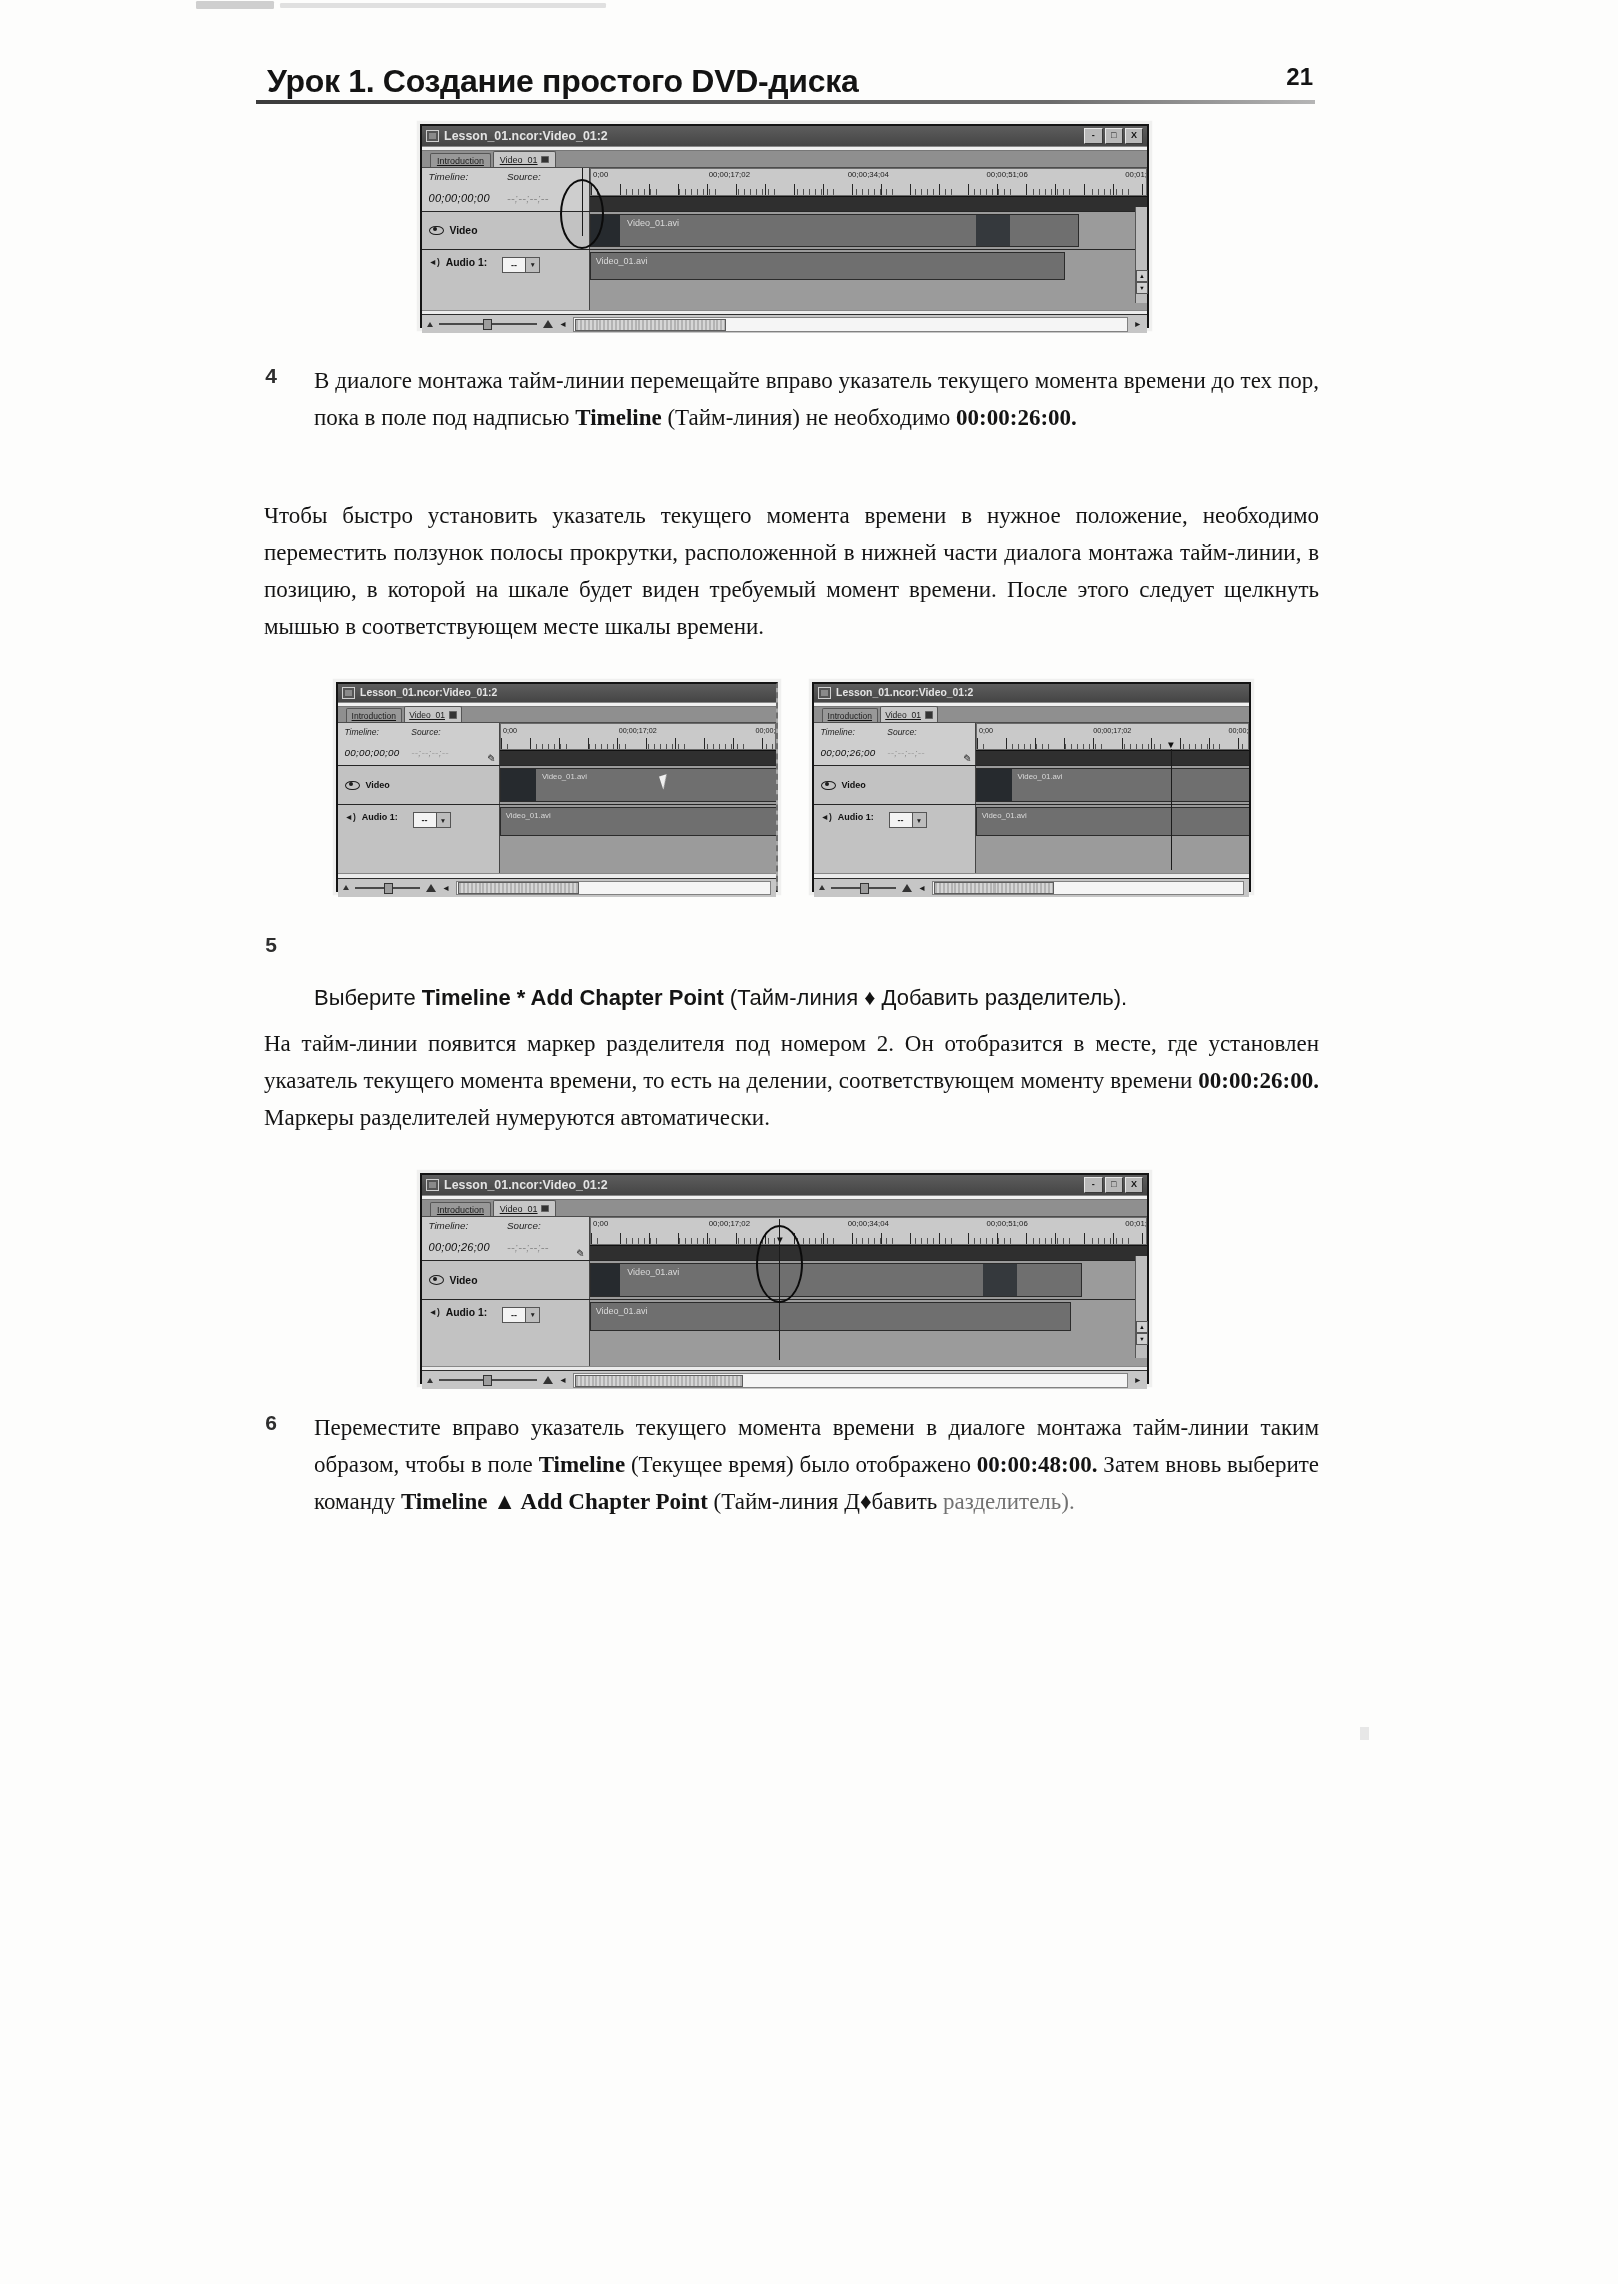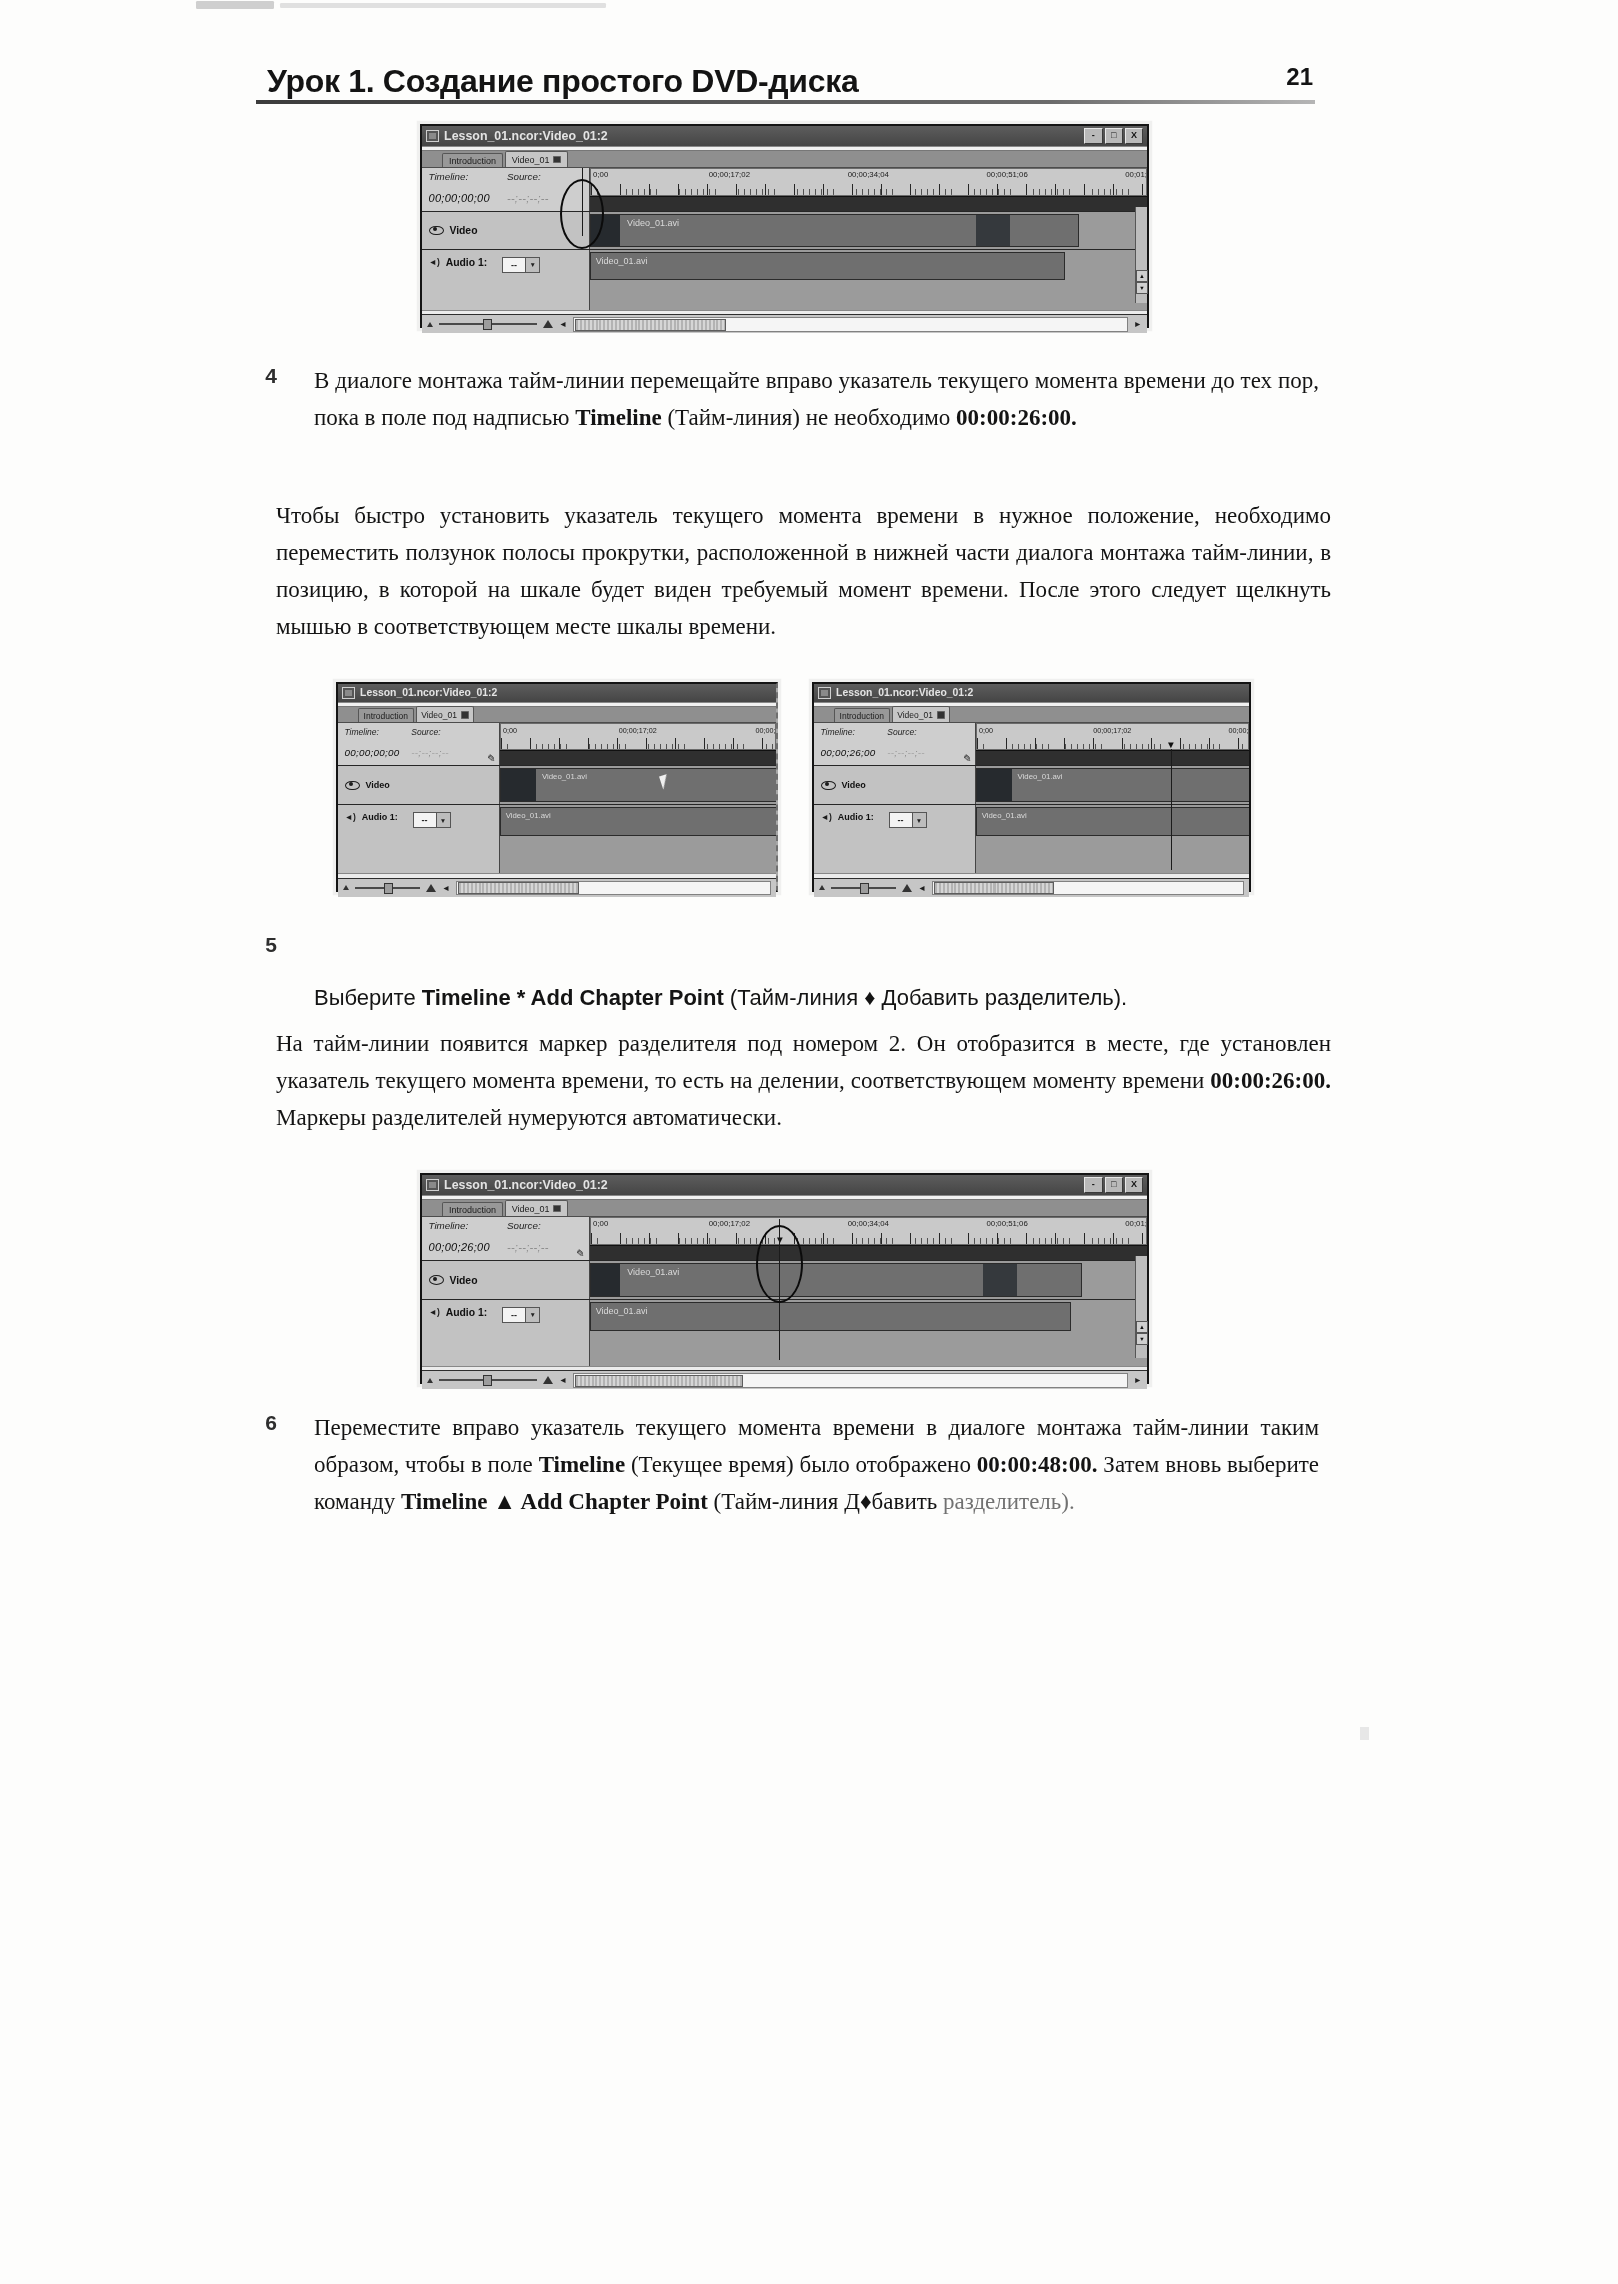--- a/index.html
+++ b/index.html
@@ -17,40 +17,40 @@
             font-family:"Liberation Sans",sans-serif;font-weight:bold;font-size:24px;}
   .hdr-rule{position:absolute;left:256px;top:100px;width:1059px;height:3.9px;
             background:linear-gradient(90deg,#3c3c3c,#6b6b6b 75%,#b5b5b5);}
 
   
   .step{position:absolute;left:264px;width:1055px;}
   .step .num{position:absolute;left:1.3px;top:2px;font-family:"Liberation Sans",sans-serif;
              font-weight:bold;font-size:21px;color:#2e2e2e;}
   .step .stext{margin-left:50px;text-align:justify;font-size:23px;line-height:37px;}
   .para{position:absolute;left:264px;width:1055px;text-align:justify;
-        font-size:23px;line-height:37px;margin-left:12px;}
+        font-size:23px;line-height:37px;}
   .sans-step .stext{font-family:"Liberation Sans",sans-serif;font-size:22px;margin-top:48px;}
   .sg-b{font-weight:bold;}
   .sg-gray{color:#4f4f4f;opacity:.8;}
 
   
   .win{position:absolute;background:#a8a8a8;border:2px solid #141414;
        box-shadow:0 0 0 3.3px rgba(0,0,0,.05);font-family:"Liberation Sans",sans-serif;
        display:flex;flex-direction:column;}
   .titlebar{height:19.6px;background:linear-gradient(#5d5d5d,#454545);color:#e4e4e4;
             display:flex;align-items:center;gap:5.2px;padding:0 3.9px;flex:none;}
   .app-icon{width:11px;height:9.8px;background:#8a8a8a;border:0.7px solid #cfcfcf;flex:none;
             box-shadow:inset 0 0 0 2px #555;}
   .title-text{font-size:12.4px;font-weight:bold;white-space:nowrap;overflow:hidden;flex:1;}
   .winbtns{display:flex;gap:2px;flex:none;}
   .wbtn{width:16.3px;height:14.3px;background:#b9b9b9;border:1.3px solid;border-color:#e8e8e8 #3a3a3a #3a3a3a #e8e8e8;
         font-size:9px;font-weight:bold;color:#111;display:flex;align-items:center;justify-content:center;line-height:1;}
   .lightstrip{height:3.9px;background:#f1f1f1;border-top:0.7px solid #888;border-bottom:0.7px solid #777;flex:none;}
   .tabrow{height:15.6px;background:#8f8f8f;display:flex;align-items:flex-end;gap:2px;
-          padding-left:20px;flex:none;}
+          padding-left:8px;flex:none;text-decoration:underline;}
   .tab{height:13px;padding:0 5.9px;background:#989898;border:0.7px solid #565656;border-bottom:none;
        border-radius:2px 2px 0 0;font-size:9px;color:#1c1c1c;display:flex;align-items:center;gap:3.9px;white-space:nowrap;}
   .tab.active{height:15px;background:#c6c6c6;}
   .tabx{width:7.8px;height:7.8px;background:#333;box-shadow:inset 0 0 0 0.7px #777;flex:none;}
   .hrow{height:43px;display:flex;border-top:0.7px solid #4c4c4c;flex:none;}
   .hpanel{background:#cecece;border-right:1.3px solid #454545;display:flex;gap:17px;
           padding:3.3px 0 0 6.5px;flex:none;position:relative;font-style:italic;}
   .fld .flabel{font-size:9.8px;color:#1e1e1e;}
   .fld .fvalue{font-size:11px;color:#0d0d0d;margin-top:10px;letter-spacing:0.3px;}
   .fld .fvalue.dim{color:#8f8f8f;}

